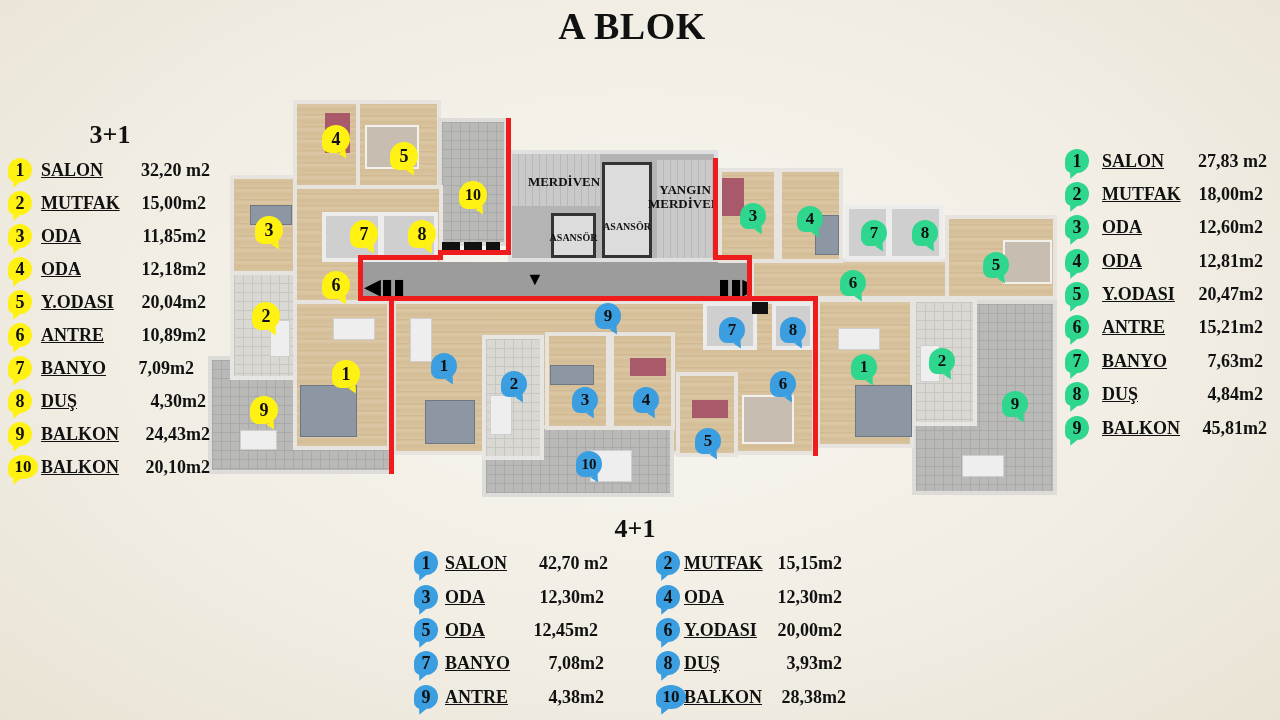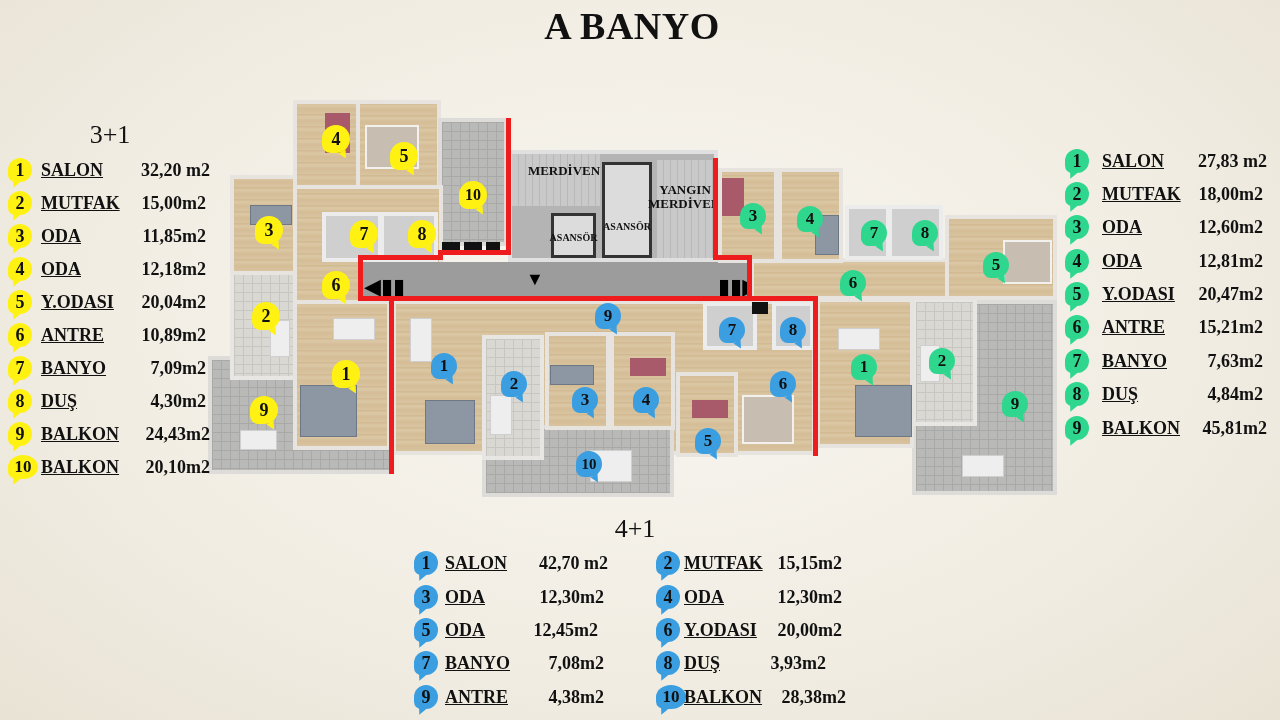--- a/index.html
+++ b/index.html
@@ -8,21 +8,21 @@
       background: radial-gradient(ellipse at 50% 45%, #f8f6f1 0%, #f1ede3 60%, #e9e3d5 100%);
       font-family: "Liberation Serif", "DejaVu Serif", serif;
       color: #111;
     }
     .title {
       position: absolute; left: 0; width: 1264px; top: 4px; text-align: center;
       font-size: 38px; font-weight: bold; letter-spacing: 0.5px;
     }
     .legend { position: absolute; }
     .legend h2 {
-      margin: 0; font-size: 26px; font-weight: normal; text-align: center;
+      margin: 0; font-size: 26px; font-weight: bold; text-align: center;
     }
     .row {
       position: absolute; height: 30px; display: flex; align-items: center;
       font-weight: bold; font-size: 18px; white-space: nowrap;
     }
     .marker {
       width: 24px; height: 24px; border-radius: 50%; position: relative;
       display: flex; align-items: center; justify-content: center;
       font-size: 18px; font-weight: bold; flex-shrink: 0;
       border-bottom-left-radius: 30%;
@@ -88,21 +88,21 @@
     .furn { position: absolute; background: #eeeeee; border: 1px solid #cfcfcf; }
     .sofa { position: absolute; background: #8d96a3; border: 1px solid #6e7885; }
     .bed { position: absolute; background: #c7bdb1; border: 2px solid #f3f1ee; }
     .rbed { position: absolute; background: #a8596a; }
     .arrow { position: absolute; font-size: 22px; font-weight: bold; line-height: 22px; color: #000; }
     .blackbar { position: absolute; background: #111; }
   </style>
 </head>
 <body>
 
-<div class="title">A BANYO</div>
+<div class="title">A BLOK</div>
 
 <div class="plan">
 
   <div class="blk tile" style="left:208px;top:356px;width:186px;height:118px;"></div>
   <div class="blk lighttile" style="left:230px;top:270px;width:68px;height:110px;"></div>
   <div class="blk wood" style="left:230px;top:175px;width:68px;height:100px;"></div>
   <div class="blk wood" style="left:293px;top:100px;width:68px;height:90px;"></div>
   <div class="blk wood" style="left:356px;top:100px;width:85px;height:115px;"></div>
   <div class="blk tile" style="left:438px;top:118px;width:70px;height:128px;"></div>
   <div class="blk wood" style="left:293px;top:185px;width:150px;height:120px;"></div>
@@ -116,21 +116,21 @@
   <div class="furn" style="left:333px;top:318px;width:40px;height:20px;"></div>
   <div class="sofa" style="left:300px;top:385px;width:55px;height:50px;"></div>
   <div class="furn" style="left:270px;top:320px;width:18px;height:35px;"></div>
   <div class="furn" style="left:240px;top:430px;width:35px;height:18px;"></div>
 
   <div class="blk core" style="left:508px;top:150px;width:210px;height:112px;"></div>
   <div class="blk stairs" style="left:512px;top:154px;width:88px;height:52px;"></div>
   <div class="blk liftbox" style="left:551px;top:213px;width:45px;height:45px;"></div>
   <div class="blk liftbox" style="left:602px;top:162px;width:50px;height:96px;"></div>
   <div class="blk stairs" style="left:657px;top:160px;width:56px;height:98px;"></div>
-  <div class="core-label" style="left:512px;top:163px;width:104px;">MERDİVEN</div>
+  <div class="core-label" style="left:512px;top:174px;width:104px;">MERDİVEN</div>
   <div class="core-label small" style="left:548px;top:230px;width:51px;">ASANSÖR</div>
   <div class="core-label small" style="left:600px;top:219px;width:54px;">ASANSÖR</div>
   <div class="core-label" style="left:650px;top:182px;width:70px;">YANGIN</div>
   <div class="core-label" style="left:648px;top:196px;width:74px;">MERDİVENİ</div>
 
   <div class="blk hall" style="left:360px;top:262px;width:390px;height:38px;"></div>
   <div class="blackbar" style="left:442px;top:242px;width:18px;height:10px;"></div>
   <div class="blackbar" style="left:464px;top:242px;width:18px;height:10px;"></div>
   <div class="blackbar" style="left:486px;top:242px;width:14px;height:10px;"></div>
   <div class="arrow" style="left:364px;top:276px;">◀▮▮</div>
@@ -247,21 +247,21 @@
     <span class="rarea" style="right:12px;">20,04m2</span>
   </div>
   <div class="row" style="left:8px;top:320px;width:210px;">
     <span class="marker m-yellow">6</span>
     <span class="rname" style="left:33px;">ANTRE</span>
     <span class="rarea" style="right:12px;">10,89m2</span>
   </div>
   <div class="row" style="left:8px;top:353px;width:210px;">
     <span class="marker m-yellow">7</span>
     <span class="rname" style="left:33px;">BANYO</span>
-    <span class="rarea" style="right:12px;">7,09m2</span>
+    <span class="rarea" style="right:24px;">7,09m2</span>
   </div>
   <div class="row" style="left:8px;top:386px;width:210px;">
     <span class="marker m-yellow">8</span>
     <span class="rname" style="left:33px;">DUŞ</span>
     <span class="rarea" style="right:12px;">4,30m2</span>
   </div>
   <div class="row" style="left:8px;top:419px;width:210px;">
     <span class="marker m-yellow">9</span>
     <span class="rname" style="left:33px;">BALKON</span>
     <span class="rarea" style="right:8px;">24,43m2</span>
@@ -361,20 +361,20 @@
     <span class="rarea" style="right:4px;">12,30m2</span>
   </div>
   <div class="row" style="left:256px;top:105px;width:190px;">
     <span class="marker m-blue">6</span>
     <span class="rname" style="left:28px;">Y.ODASI</span>
     <span class="rarea" style="right:4px;">20,00m2</span>
   </div>
   <div class="row" style="left:256px;top:138px;width:190px;">
     <span class="marker m-blue">8</span>
     <span class="rname" style="left:28px;">DUŞ</span>
-    <span class="rarea" style="right:20px;">3,93m2</span>
+    <span class="rarea" style="right:4px;">3,93m2</span>
   </div>
   <div class="row" style="left:256px;top:172px;width:190px;">
     <span class="marker m-blue m-wide">10</span>
     <span class="rname" style="left:28px;">BALKON</span>
     <span class="rarea" style="right:0px;">28,38m2</span>
   </div>
 </div>
 
 </body></html>

